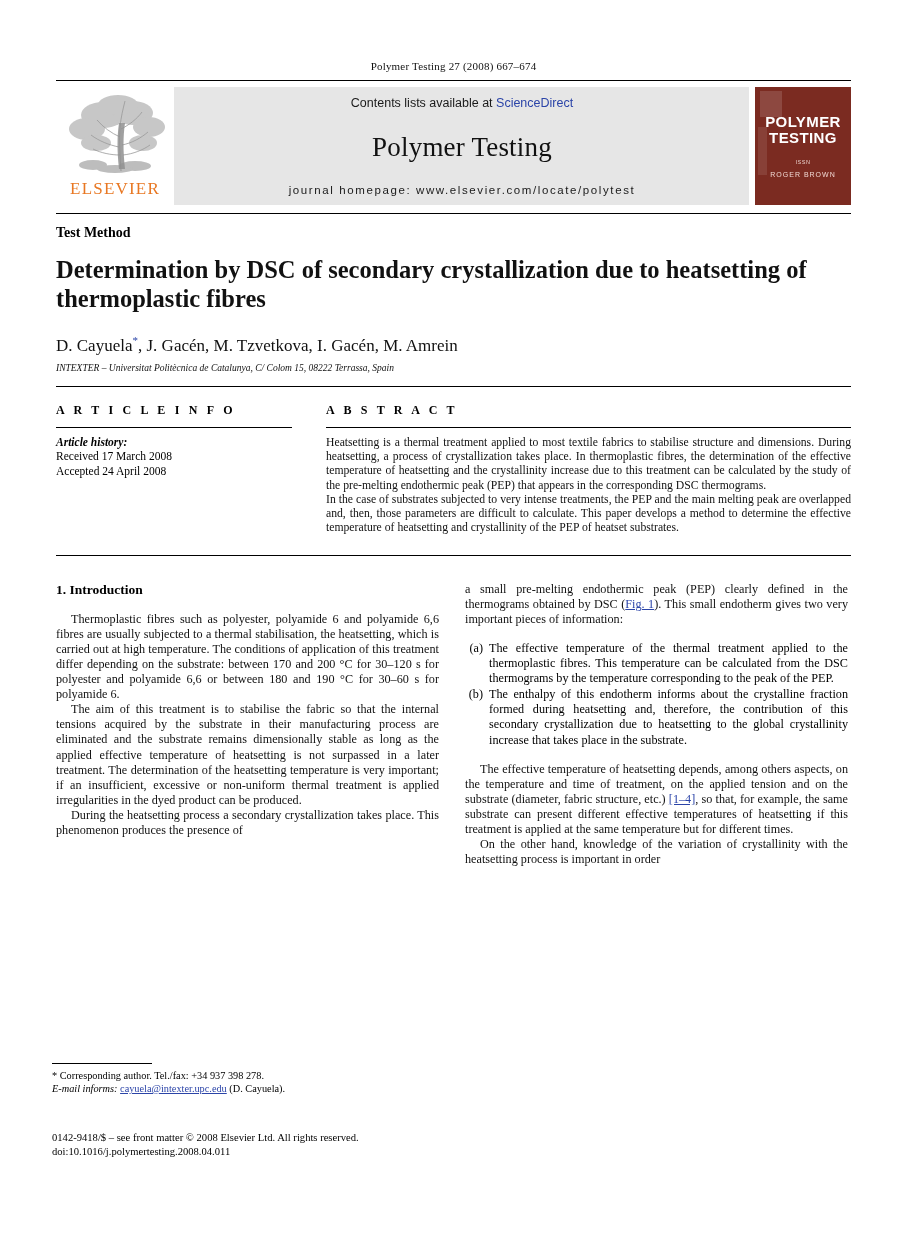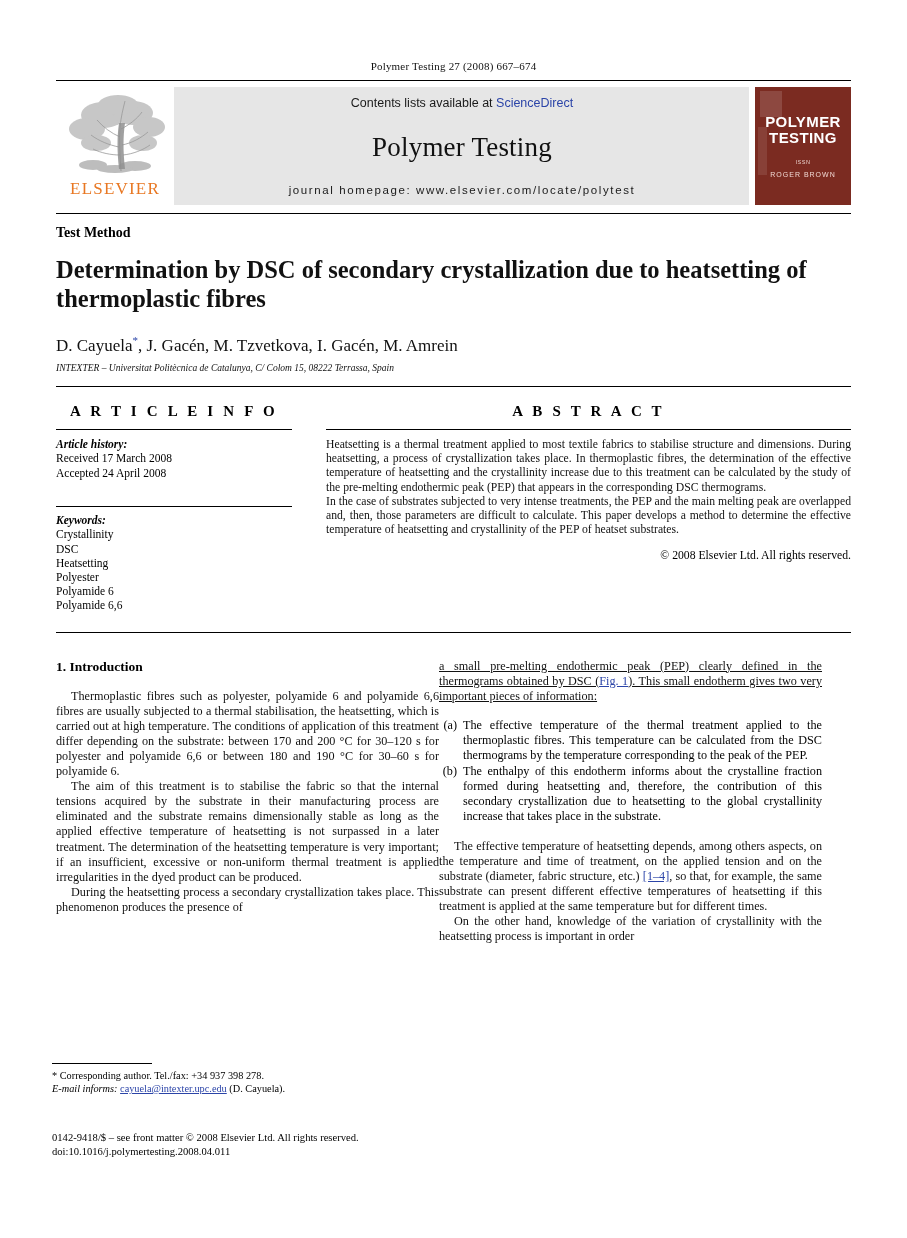--- a/index.html
+++ b/index.html
@@ -105,53 +105,53 @@
   .rule-title { margin:13px 52px 0 52px; border-top:1.2px solid #000; }
 
   
   .infoabs {
     margin:16px 52px 0 52px; display:flex; gap:34px;
   }
   .col-info { width:236px; flex:0 0 236px; }
   .col-abs  { flex:1 1 auto; }
   .sechead {
     font-family:"Liberation Serif", serif; font-weight:bold;
-    font-size:15px; letter-spacing:3.2px;text-align:center;
+    font-size:12px; letter-spacing:3.2px;
   }
   .hr-thin { border-top:1.3px solid #000; margin-top:9px; }
   .hist { margin-top:7px; font-size:11.5px; line-height:14.5px; }
   .hist .lbl { font-style:italic; font-weight:bold; }
   .kwblock { margin-top:26px; }
   .kwblock .hr-thin { margin-top:0; }
   .kw { margin-top:6px; font-size:11.5px; line-height:14.2px; }
   .kw .lbl { font-style:italic; font-weight:bold; }
   .abs-body {
     margin-top:8px; font-size:11.7px; line-height:14.3px;
     text-align:justify; color:#111;
   }
   .abs-body p { margin:0; }
   .copyright { text-align:right; margin-top:11px; font-size:11.7px; }
 
   .rule-abs { margin:19px 52px 0 52px; border-top:1.2px solid #000; }
 
   
   .body2 {
-    margin:26px 52px 0 52px; display:flex; 
+    margin:26px 52px 0 52px; display:flex; gap:26px;
     position:relative;
   }
   .bcol { width:383px; flex:0 0 383px; }
   .h1 {
     font-family:"Liberation Serif", serif; font-weight:bold; font-size:13.5px;
     margin-bottom:14px;
   }
   .bcol p {
     margin:0; font-size:12.2px; line-height:15.1px; text-align:justify;
     text-indent:15px; color:#111;
   }
-  .bcol p.noind { text-indent:0;text-decoration:underline; }
+  .bcol p.noind { text-indent:0; }
   .lnk { color:#2B44A8; }
   ul.abl { list-style:none; margin:14px 0 0 0; padding:0; }
   ul.abl li {
     display:flex; gap:6px; font-size:12.2px; line-height:15.1px;
     text-align:justify; margin-bottom:1px;
   }
   ul.abl li .mk { flex:0 0 18px; text-align:right; }
   ul.abl li .tx { flex:1 1 auto; text-align:justify; }
   .gap { height:13px; }
 
@@ -245,42 +245,29 @@
   <div class="infoabs">
 
     <div class="col-info">
       <div class="sechead">A R T I C L E  I N F O</div>
       <div class="hr-thin"></div>
       <div class="hist">
         <div class="lbl">Article history:</div>
         <div>Received 17 March 2008</div>
         <div>Accepted 24 April 2008</div>
       </div>
-      <div class="kwblock">
-        <div class="hr-thin"></div>
-        <div class="kw">
-          <div class="lbl">Keywords:</div>
-          <div>Crystallinity</div>
-          <div>DSC</div>
-          <div>Heatsetting</div>
-          <div>Polyester</div>
-          <div>Polyamide 6</div>
-          <div>Polyamide 6,6</div>
-        </div>
-      </div>
     </div>
 
     <div class="col-abs">
       <div class="sechead">A B S T R A C T</div>
       <div class="hr-thin"></div>
       <div class="abs-body">
         <p>Heatsetting is a thermal treatment applied to most textile fabrics to stabilise structure and dimensions. During heatsetting, a process of crystallization takes place. In thermoplastic fibres, the determination of the effective temperature of heatsetting and the crystallinity increase due to this treatment can be calculated by the study of the pre-melting endothermic peak (PEP) that appears in the corresponding DSC thermograms.</p>
         <p>In the case of substrates subjected to very intense treatments, the PEP and the main melting peak are overlapped and, then, those parameters are difficult to calculate. This paper develops a method to determine the effective temperature of heatsetting and crystallinity of the PEP of heatset substrates.</p>
       </div>
-      <div class="copyright">© 2008 Elsevier Ltd. All rights reserved.</div>
     </div>
   </div>
 
   <div class="rule-abs"></div>
 
   <div class="body2">
 
     <div class="bcol">
       <div class="h1">1. Introduction</div>
       <p>Thermoplastic fibres such as polyester, polyamide 6 and polyamide 6,6 fibres are usually subjected to a thermal stabilisation, the heatsetting, which is carried out at high temperature. The conditions of application of this treatment differ depending on the substrate: between 170 and 200 °C for 30–120 s for polyester and polyamide 6,6 or between 180 and 190 °C for 30–60 s for polyamide 6.</p>

